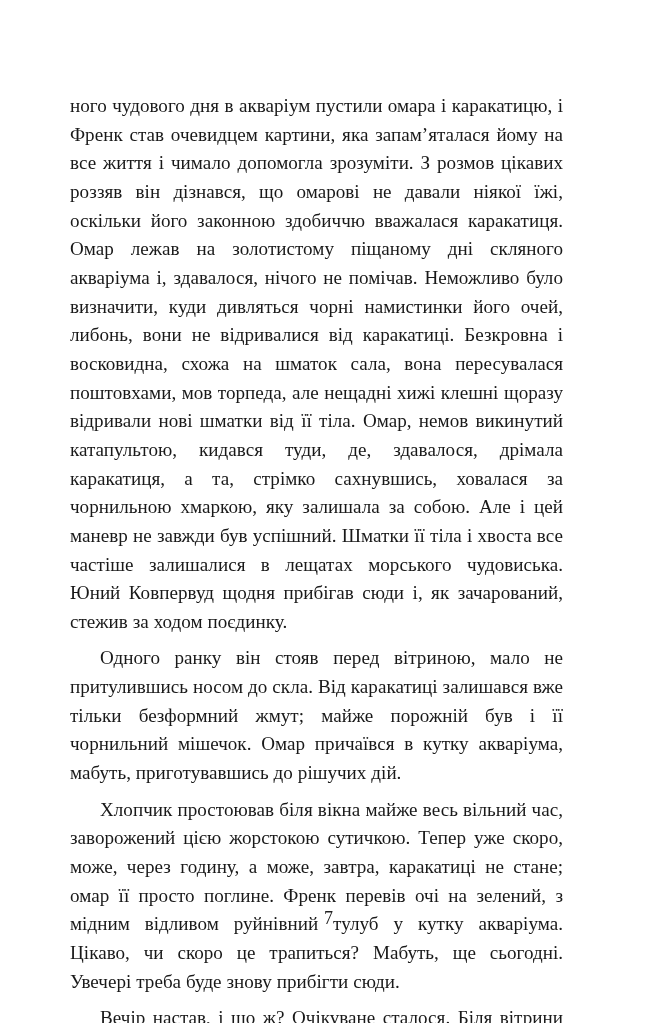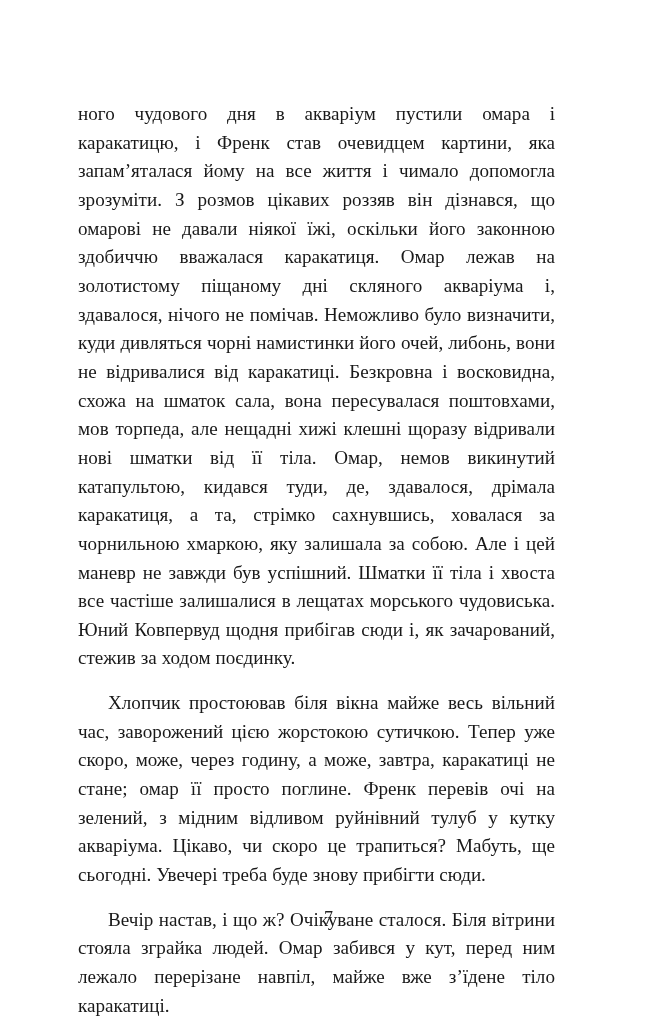--- a/index.html
+++ b/index.html
@@ -16,21 +16,21 @@
     overflow: hidden;
     box-sizing: border-box;
   }
   .text-block {
     position: absolute;
     left: 62px;
     top: 84px;
     width: 509px;
   }
   .para {
-    margin: 16px;
+    margin: 8px;
     font-family: "Liberation Serif", "DejaVu Serif", serif;
     font-size: 19.1px;
     line-height: 28.65px;
     color: #191919;
     text-align: justify;
     text-justify: inter-word;
     text-indent: 30px;
     hyphens: manual;
     -webkit-hyphens: manual;
     word-spacing: 0.1px;
@@ -50,19 +50,20 @@
     color: #1f1f1f;
   }
 </style>
 </head>
 <body>
 
 <div class="page">
 
   <div class="text-block">
     <p class="para first">ного чудового дня в акваріум пустили омара і каракатицю, і Френк став очевидцем картини, яка запам’яталася йому на все життя і чимало допомогла зрозуміти. З розмов цікавих роззяв він дізнався, що омарові не давали ніякої їжі, оскільки його законною здобиччю вважалася каракатиця. Омар лежав на золотистому піщаному дні скляного акваріума і, здавалося, нічого не помічав. Неможливо було визначити, куди дивляться чорні намистинки його очей, либонь, вони не відривалися від каракатиці. Безкровна і восковидна, схожа на шматок сала, вона пересувалася поштовхами, мов торпеда, але нещадні хижі клешні щоразу відривали нові шматки від її тіла. Омар, немов викинутий катапультою, кидався туди, де, здавалося, дрімала каракатиця, а та, стрімко сахнувшись, ховалася за чорнильною хмаркою, яку залишала за собою. Але і цей маневр не завжди був успішний. Шматки її тіла і хвоста все частіше залишалися в лещатах морського чудовиська. Юний Ковпервуд щодня прибігав сюди і, як зачарований, стежив за ходом поєдинку.</p>
+    <p class="para">Одного ранку він стояв перед вітриною, мало не притулившись носом до скла. Від каракатиці залишався вже тільки безформний жмут; майже порожній був і її чорнильний мішечок. Омар причаївся в кутку акваріума, мабуть, приготувавшись до рішучих дій.</p>
     <p class="para">Хлопчик простоював біля вікна майже весь вільний час, заворожений цією жорстокою сутичкою. Тепер уже скоро, може, через годину, а може, завтра, каракатиці не стане; омар її просто поглине. Френк перевів очі на зелений, з мідним відливом руйнівний тулуб у кутку акваріума. Цікаво, чи скоро це трапиться? Мабуть, ще сьогодні. Увечері треба буде знову прибігти сюди.</p>
     <p class="para">Вечір настав, і що ж? Очікуване сталося. Біля вітрини стояла зграйка людей. Омар забився у кут, перед ним лежало перерізане навпіл, майже вже з’їдене тіло каракатиці.</p>
   </div>
 
   <div class="page-number">7</div>
 
 </div>
 
 </body></html>

